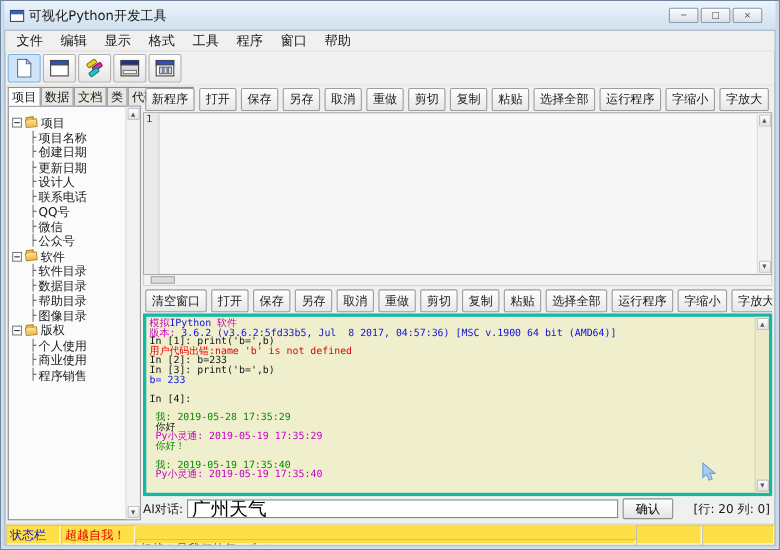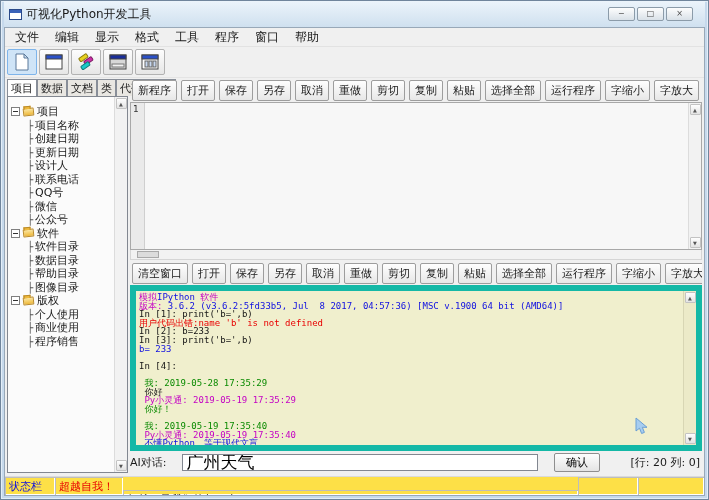--- a/index.html
+++ b/index.html
@@ -59,35 +59,35 @@
   .text-btn{font-size:11px;color:#1a1a1a;padding:2px 5px;border:1px solid #9d9d9d;border-radius:2px;
     background:linear-gradient(#fefefe,#e7e7e7);white-space:nowrap;font-family:Liberation Sans, sans-serif;}
 
   .editor-wrap{flex:none;display:flex;flex-direction:column;margin:1px 0 2px 0;}
   .editor{height:148px;display:flex;border:1px solid #a8a8a8;background:#f7f7f7;}
   .gutter{width:14px;flex:none;background:#eaeaea;border-right:1px solid #cfcfcf;font-size:9px;color:#333;padding:1px 2px;}
   .code{flex:1;min-width:0;}
   .hscroll{height:10px;border:1px solid #d5d5d5;border-top:none;background:#f2f2f2;display:flex;align-items:center;}
   .hthumb{width:22px;height:7px;margin-left:6px;background:#dcdcdc;border:1px solid #a9a9a9;}
 
-  .console-wrap{flex:1;min-height:0;display:flex;border:6px solid #14b8a6;background:#f0efcd;position:relative;margin-top:1px;}
+  .console-wrap{flex:1;min-height:0;display:flex;border:3px solid #14b8a6;background:#f0efcd;position:relative;margin-top:1px;}
   .console{flex:1;min-width:0;padding:2px 3px;font-family:"DejaVu Sans Mono","Liberation Mono",monospace;
     font-size:9px;line-height:8.6px;overflow:hidden;}
   .console-line{min-height:8.6px;white-space:pre;}
   .console-wrap .vscroll{background:#eceac8;border-left:1px solid #d8d6b4;}
 
   .c-magenta{color:#c400c4;}
   .c-blue{color:#0f0fe0;}
   .c-green{color:#0a8a00;}
   .c-red{color:#e80000;}
   .c-black{color:#141414;}
 
   .mouse-cursor{position:absolute;right:46px;bottom:10px;}
 
-  .ai-row{height:22px;flex:none;display:flex;align-items:center;gap:16px;padding:2px 0;font-size:11px;color:#1a1a1a;}
+  .ai-row{height:22px;flex:none;display:flex;align-items:center;gap:4px;padding:2px 0;font-size:11px;color:#1a1a1a;}
   .ai-input{flex:1;min-width:0;height:17px;border:1px solid #828790;background:#fff;font-size:17px;padding:0 3px;font-family:inherit;}
   .confirm-btn{width:46px;height:19px;font-size:11px;border:1px solid #8e8e8e;border-radius:2px;
     background:linear-gradient(#fdfdfd,#e4e4e4);font-family:inherit;}
   .pos-label{width:86px;flex:none;text-align:right;font-size:11px;padding-right:2px;}
 
   .statusbar{height:19px;flex:none;display:flex;align-items:stretch;background:#fde047;border-top:1px solid #dadada;font-size:11px;}
   .status-cell{box-shadow:inset 1px 1px 0 #bdbdbd, inset -1px -1px 0 #ffffff;padding:2px 4px;white-space:nowrap;overflow:hidden;}
   .statusbar span:nth-of-type(1){width:50px;flex:none;}
   .statusbar span:nth-of-type(2){width:68px;flex:none;}
   .statusbar span:nth-of-type(3){flex:1;min-width:0;margin-top:13px;}
@@ -341,21 +341,20 @@
               <div class="console-line"></div>
               <div class="console-line"><span class="c-black">In [4]:</span></div>
               <div class="console-line"></div>
               <div class="console-line"><span class="c-green"> 我: 2019-05-28 17:35:29</span></div>
               <div class="console-line"><span class="c-black"> 你好</span></div>
               <div class="console-line"><span class="c-magenta"> Py小灵通: 2019-05-19 17:35:29</span></div>
               <div class="console-line"><span class="c-green"> 你好！</span></div>
               <div class="console-line"></div>
               <div class="console-line"><span class="c-green"> 我: 2019-05-19 17:35:40</span></div>
               <div class="console-line"><span class="c-magenta"> Py小灵通: 2019-05-19 17:35:40</span></div>
-              <div class="console-line"><span class="c-blue"> 不懂Python，等于现代文盲。</span></div>
             </div>
           <div class="vscroll">
             <span class="sarrow">▲</span>
             <span class="strack"></span>
             <span class="sarrow">▼</span>
           </div>
           <svg class="mouse-cursor" width="16" height="18" viewBox="0 0 16 18">
             <path d="M2 1 L2 14 L5.5 11.2 L7.6 16.5 L10.4 15.4 L8.3 10.3 L13 10.3 Z" fill="#a7cdf0" stroke="#6b9fd4" stroke-width="1"></path>
           </svg>
         </div>

